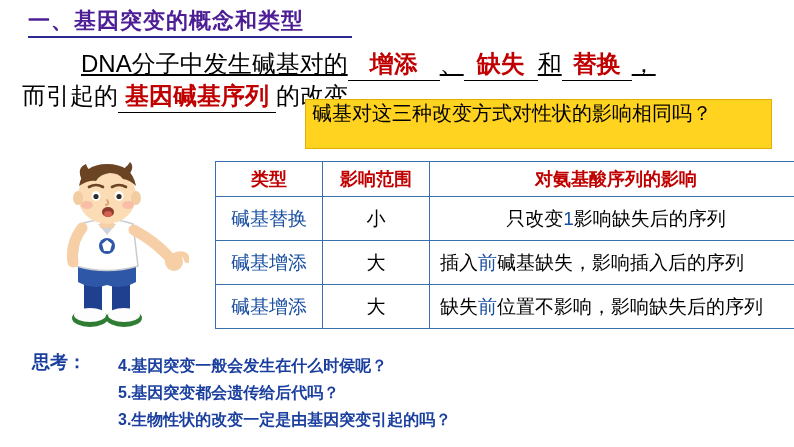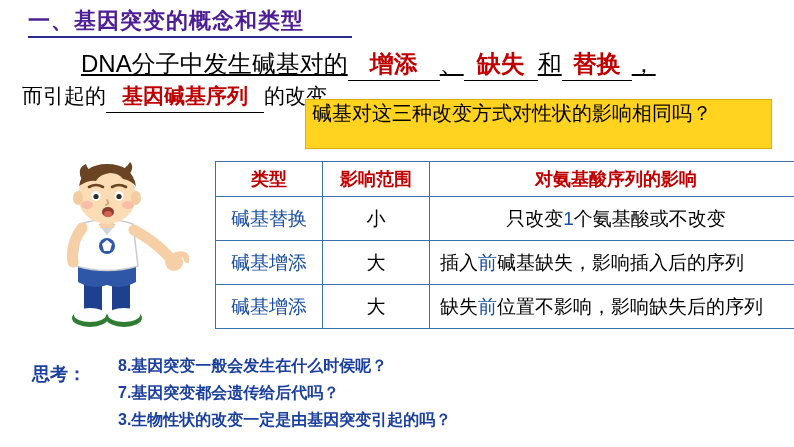--- a/index.html
+++ b/index.html
@@ -62,21 +62,21 @@
     padding: 0 4px;
   }
   .blank.w1 { min-width: 84px; }
   .blank.w2 { min-width: 66px; }
   .blank.w3 { min-width: 62px; }
   .blank.w4 { min-width: 150px; }
   .line2 {
     position: absolute;
     left: 22px;
     top: 80px;
-    font-size: 21px;
+    font-size: 24px;
     color: #000000;
     line-height: 32px;
     white-space: nowrap;
   }
 
   
   .question-bar {
     position: absolute;
     left: 305px;
     top: 99px;
@@ -138,21 +138,20 @@
   }
 
   
   .think-label {
     position: absolute;
     left: 32px;
     top: 350px;
     font-size: 18px;
     font-weight: bold;
     color: #1a3f9e;
-    margin-top: 12px;
   }
   .think-list {
     position: absolute;
     left: 118px;
     top: 352px;
     width: 560px;
     font-size: 16px;
     color: #1a3f9e;
     font-weight: bold;
     line-height: 27px;
@@ -235,35 +234,35 @@
   <table class="tbl">
     <tbody>
         <tr class="head">
       <td class="c0">类型</td>
       <td class="c1">影响范围</td>
       <td class="c2">对氨基酸序列的影响</td>
     </tr>
     <tr>
       <td class="c0">碱基替换</td>
       <td class="c1">小</td>
-      <td class="c2"><span>只改变</span><span class="hl-blue">1</span><span>个氨基酸或不改变</span></td>
+      <td class="c2"><span>只改变</span><span class="hl-blue">1</span><span>影响缺失后的序列</span></td>
     </tr>
     <tr>
       <td class="c0">碱基增添</td>
       <td class="c1">大</td>
       <td class="c2 left"><span>插入</span><span class="hl-blue">前</span><span>碱基缺失，影响插入后的序列</span></td>
     </tr>
     <tr>
       <td class="c0">碱基增添</td>
       <td class="c1">大</td>
       <td class="c2 left"><span>缺失</span><span class="hl-blue">前</span><span>位置不影响，影响缺失后的序列</span></td>
     </tr>
   </tbody>
     </table>
 
   <div class="think-label">思考：</div>
   <div class="think-list">
-    <div>8.基因突变一般会发生在什么时侯呢？</div>
-    <div>7.基因突变都会遗传给后代吗？</div>
+    <div>4.基因突变一般会发生在什么时侯呢？</div>
+    <div>5.基因突变都会遗传给后代吗？</div>
     <div>3.生物性状的改变一定是由基因突变引起的吗？</div>
   </div>
 
 </div>
 
 </body></html>

